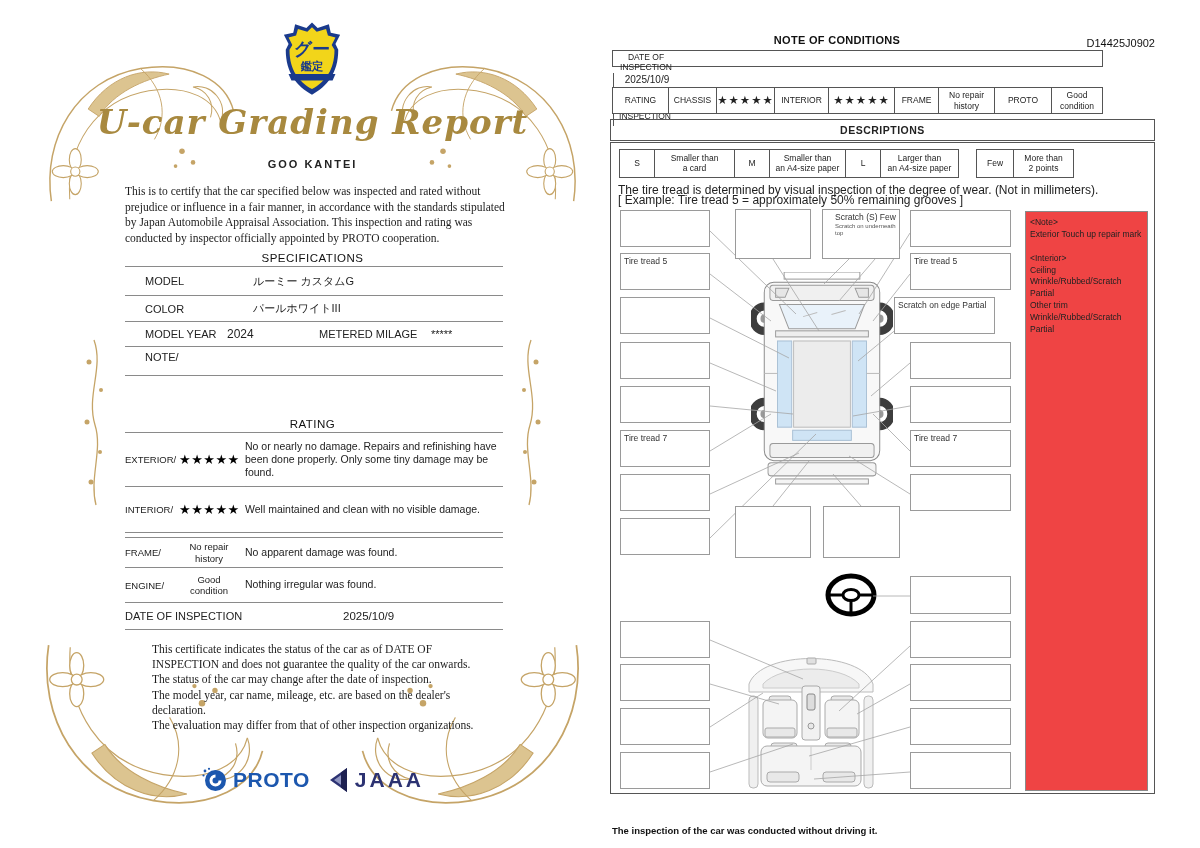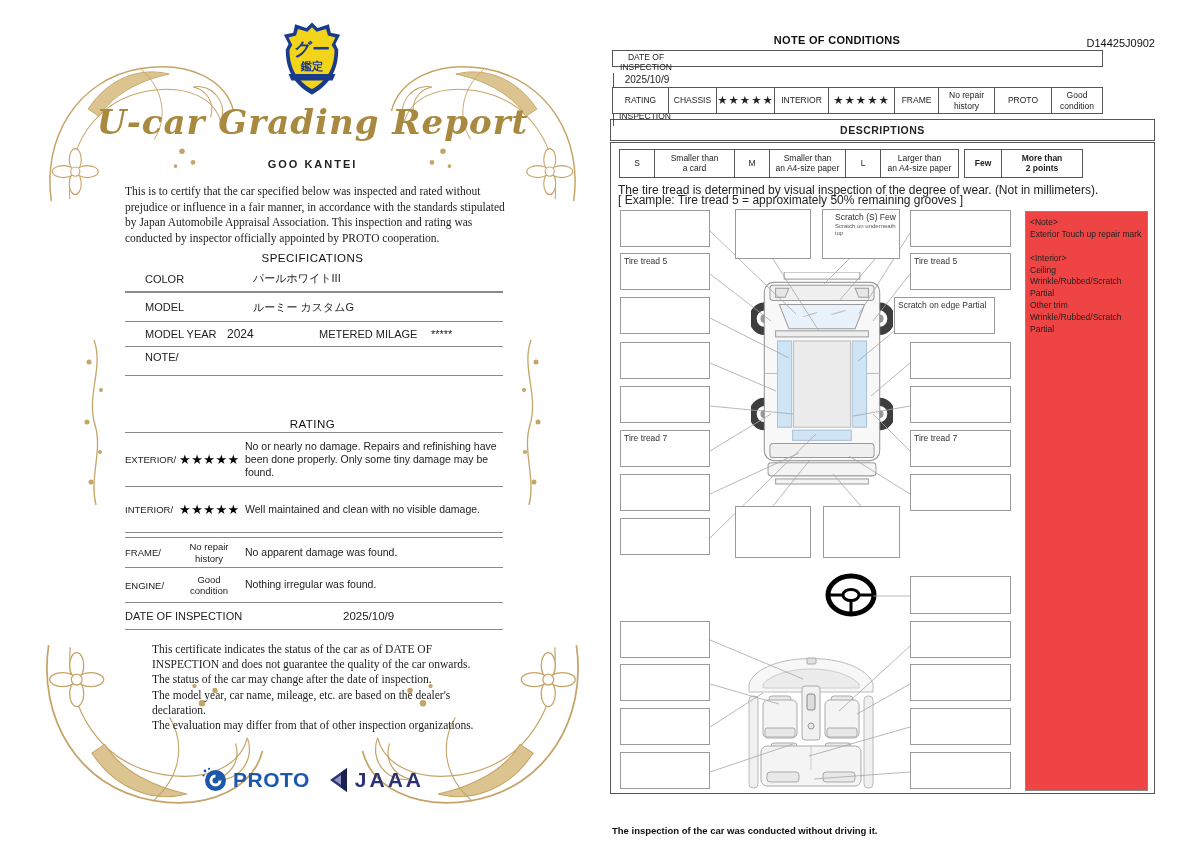--- a/index.html
+++ b/index.html
@@ -124,27 +124,27 @@
       <path d="M7,56 L57,56 L54,63 L10,63 Z" fill="#1a3a8c"></path>
     </svg>
 
     <div class="cert-title">U-car Grading Report</div>
     <div class="cert-sub">GOO KANTEI</div>
     <div class="cert-intro">This is to certify that the car specified below was inspected and rated without prejudice or influence in a fair manner, in accordance with the standards stipulated by Japan Automobile Appraisal Association. This inspection and rating was conducted by inspector officially appointed by PROTO cooperation.</div>
 
     <div class="sec-head" style="top:244px;">SPECIFICATIONS</div>
 
     <div class="spec">
+      <div class="srow first" style="height:30px;">
+        <span style="width:108px;">MODEL</span>
+        <span class="jp">ルーミー カスタムG</span>
+      </div>
       <div class="srow" style="height:26px;">
         <span style="width:108px;">COLOR</span>
         <span class="jp">パールホワイトIII</span>
-      </div>
-      <div class="srow first" style="height:30px;">
-        <span style="width:108px;">MODEL</span>
-        <span class="jp">ルーミー カスタムG</span>
       </div>
       <div class="srow" style="height:25px;">
         <span style="width:82px;">MODEL YEAR</span>
         <span style="width:92px;font-size:12px;">2024</span>
         <span style="width:112px;">METERED MILAGE</span>
         <span>*****</span>
       </div>
       <div class="srow" style="height:29px;align-items:flex-start;padding-top:4px;">
         <span>NOTE/</span>
       </div>
@@ -246,21 +246,21 @@
         <div class="c" style="width:34px;">S</div>
         <div class="c" style="width:80px;">Smaller than
 a card</div>
         <div class="c" style="width:35px;">M</div>
         <div class="c" style="width:76px;">Smaller than
 an A4-size paper</div>
         <div class="c" style="width:35px;">L</div>
         <div class="c" style="flex:1;">Larger than
 an A4-size paper</div>
       </div>
-      <div class="legend" style="left:353px;top:6px;width:119px;font-weight:bold;">
+      <div class="legend" style="left:365px;top:6px;width:98px;">
         <div class="c" style="width:36px;">Few</div>
         <div class="c" style="flex:1;">More than
 2 points</div>
       </div>
 
       <div class="tread-note" style="top:40px;">The tire tread is determined by visual inspection of the degree of wear. (Not in millimeters).</div>
       <div class="tread-note" style="top:50px;">[ Example: Tire tread 5 = approximately 50% remaining grooves ]</div>
 
       <div class="diagram">
 

